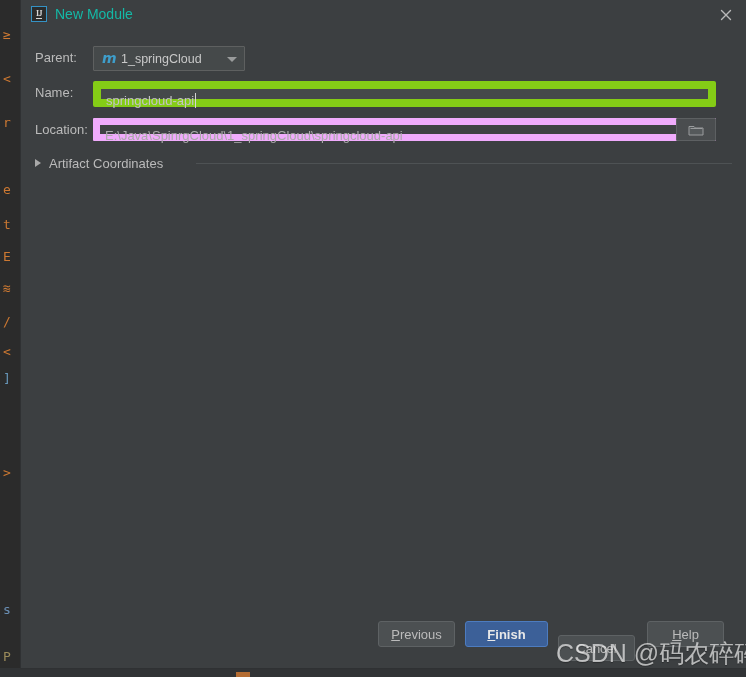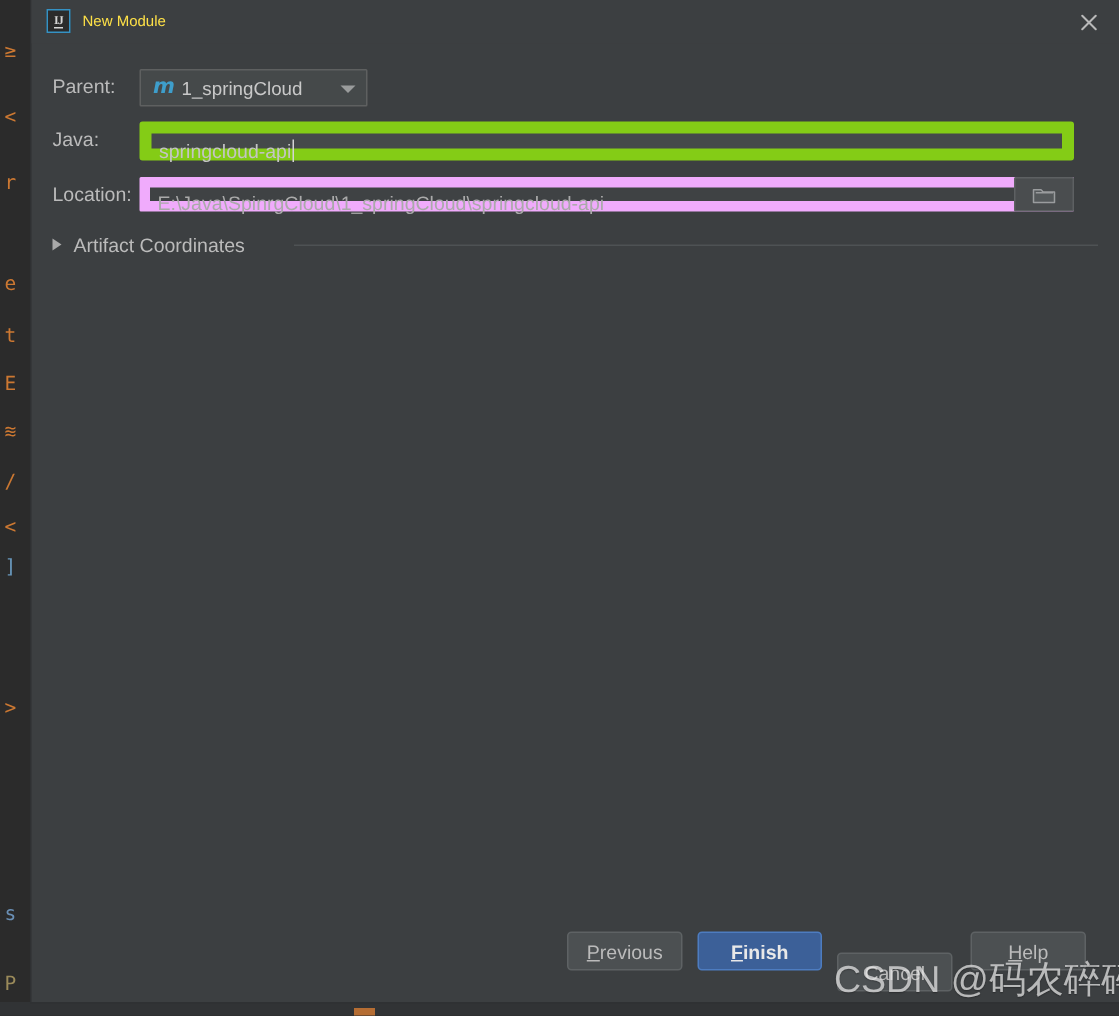--- a/index.html
+++ b/index.html
@@ -90,22 +90,22 @@
     color: #d6d6d6;
     letter-spacing: -0.5px;
     line-height: 8px;
     border-bottom: 1px solid #d6d6d6;
     padding-bottom: 0;
   }
   #window-title {
     position: absolute;
     left: 34px;
     top: 6px;
-    font-size: 10px;
-    color: #fde047;
+    font-size: 14px;
+    color: #14b8a6;
     line-height: 17px;
     text-align: center;
   }
   #close-button {
     position: absolute;
     right: 8px; top: 3px;
     width: 24px; height: 24px;
     cursor: pointer;
   }
   #close-button svg { display: block; }
@@ -372,21 +372,21 @@
     <div class="form-row" id="row-parent">
       <div class="field-label">Parent:</div>
       <div id="parent-combo">
         <div id="maven-icon">m</div>
         <div id="parent-value">1_springCloud</div>
         <div id="parent-arrow"></div>
       </div>
     </div>
 
     <div class="form-row" id="row-name">
-      <div class="field-label">Java:</div>
+      <div class="field-label">Name:</div>
       <div id="name-input-wrap">
         <div id="name-value">springcloud-api</div>
         <div id="name-caret" style="left: 94px;"></div>
       </div>
     </div>
 
     <div class="form-row" id="row-location">
       <div class="field-label">Location:</div>
       <div id="location-input-wrap">
         <div id="location-value">E:\Java\SpinrgCloud\1_springCloud\springcloud-api</div>

